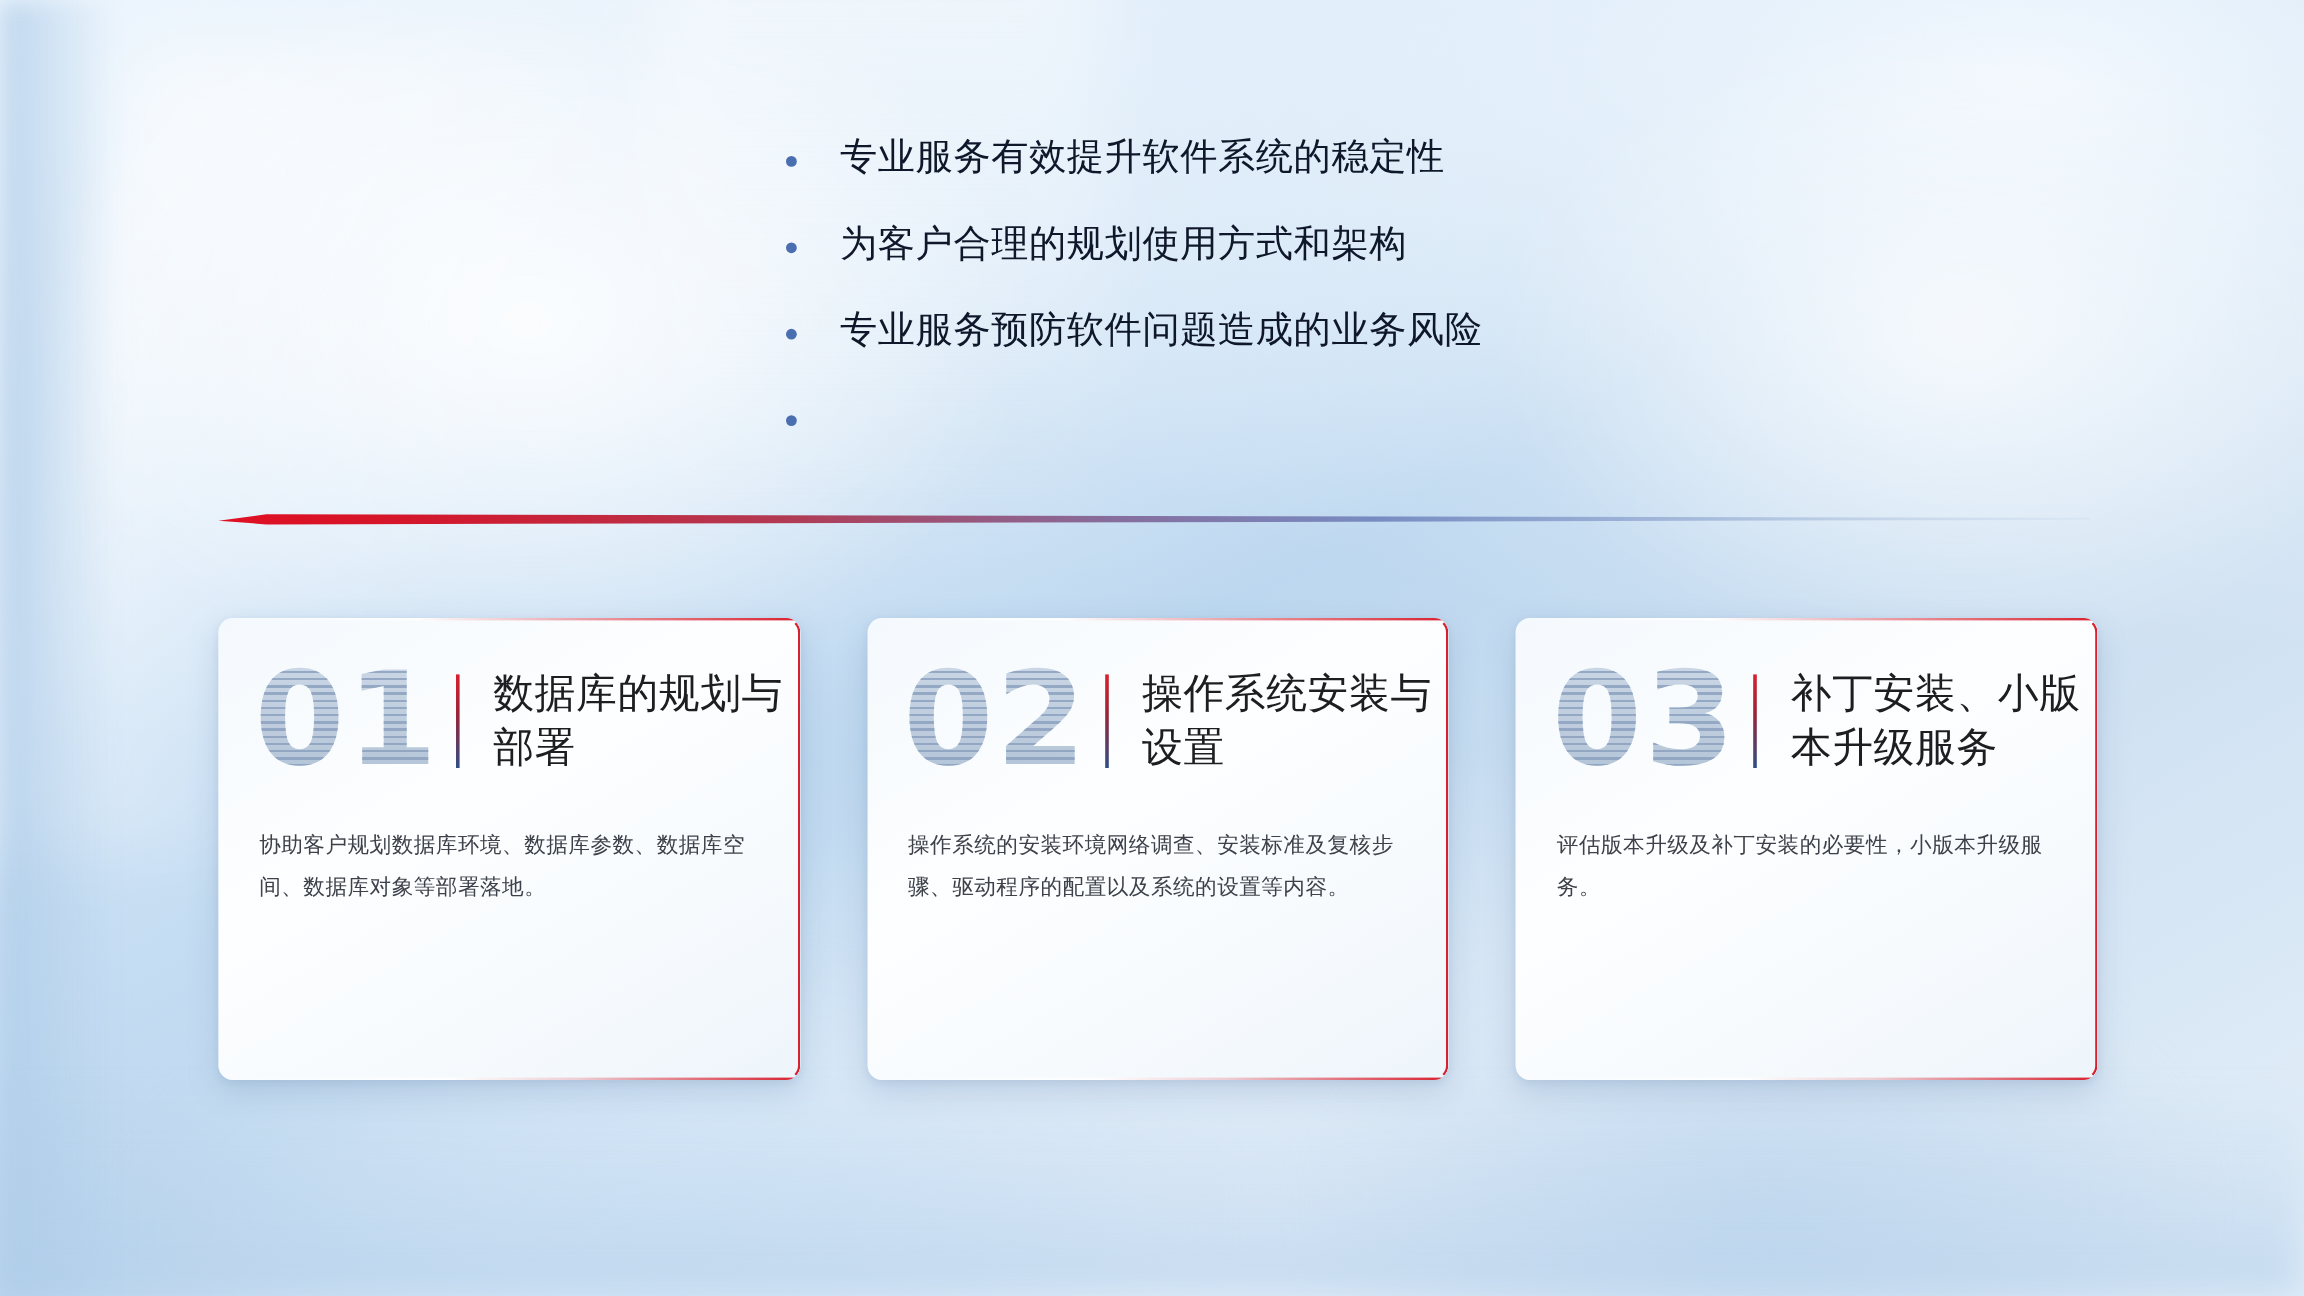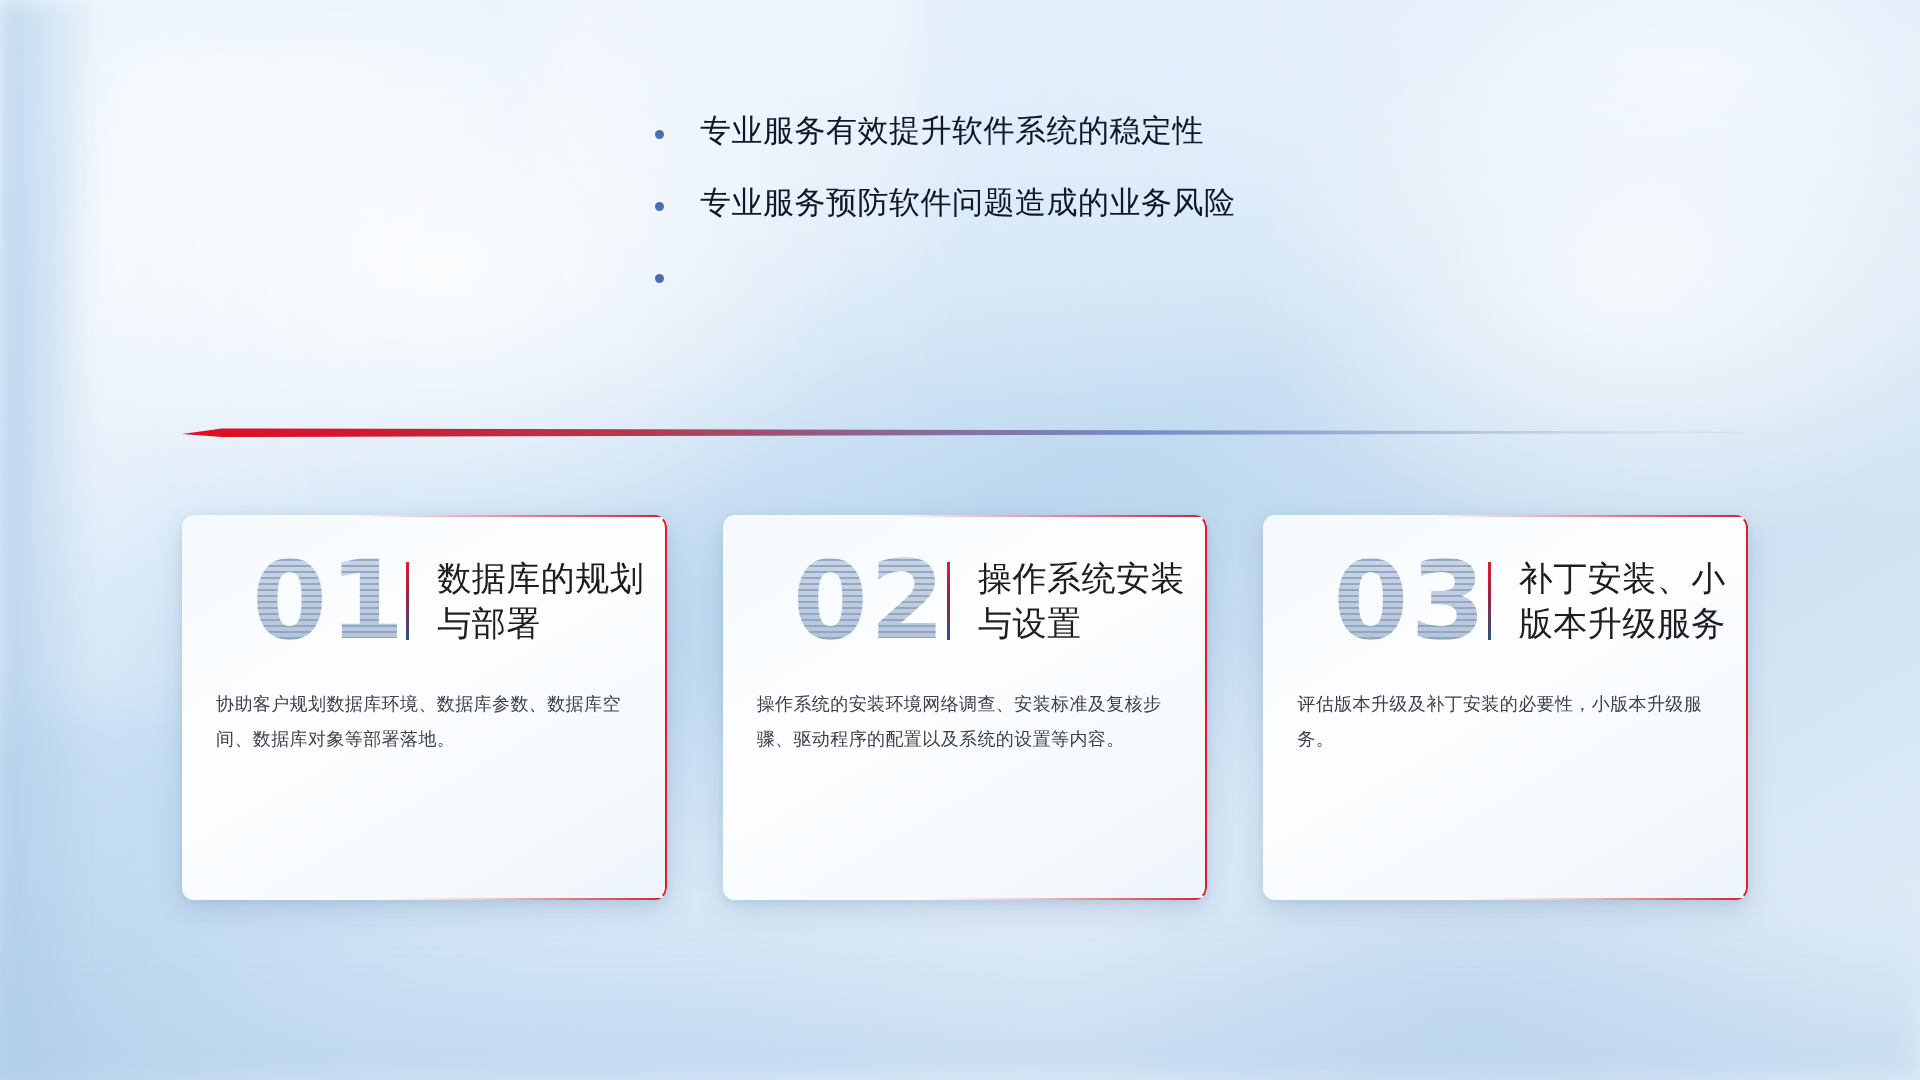--- a/index.html
+++ b/index.html
@@ -114,21 +114,20 @@
   }
   .card-edge-bottom {
     position:absolute; left:0; bottom:0; height:2px; width:100%;
     background:linear-gradient(90deg, rgba(255,255,255,0) 0%, rgba(255,255,255,.85) 40%, rgba(216,32,46,.2) 62%, #d8202e 100%);
   }
   .card-head {
     position:relative;
     height:172px;
     display:flex; align-items:center;
     padding-left:30px;
-    margin-left:40px;
   }
   .card-number {
     position:relative;
     font-size:108px; font-weight:700;
     letter-spacing:2px;
     line-height:1;
     color:#b9c8d9;
     font-family:"DejaVu Sans",sans-serif;
     -webkit-background-clip:text;
     background-clip:text;
@@ -179,20 +178,24 @@
   <div class="bg-band-bottom"></div>
 </div>
 
 <div id="bullet-list">
   <div class="bullet-row">
     <span class="bullet-dot"></span>
     <span class="bullet-text">专业服务有效提升软件系统的稳定性</span>
   </div>
   <div class="bullet-row">
     <span class="bullet-dot"></span>
+    <span class="bullet-text">为客户合理的规划使用方式和架构</span>
+  </div>
+  <div class="bullet-row">
+    <span class="bullet-dot"></span>
     <span class="bullet-text">专业服务预防软件问题造成的业务风险</span>
   </div>
   <div class="bullet-row">
     <span class="bullet-dot"></span>
   </div>
 </div>
 
 <div id="divider">
   <svg viewBox="0 0 1560 26" preserveAspectRatio="none">
     <defs>

